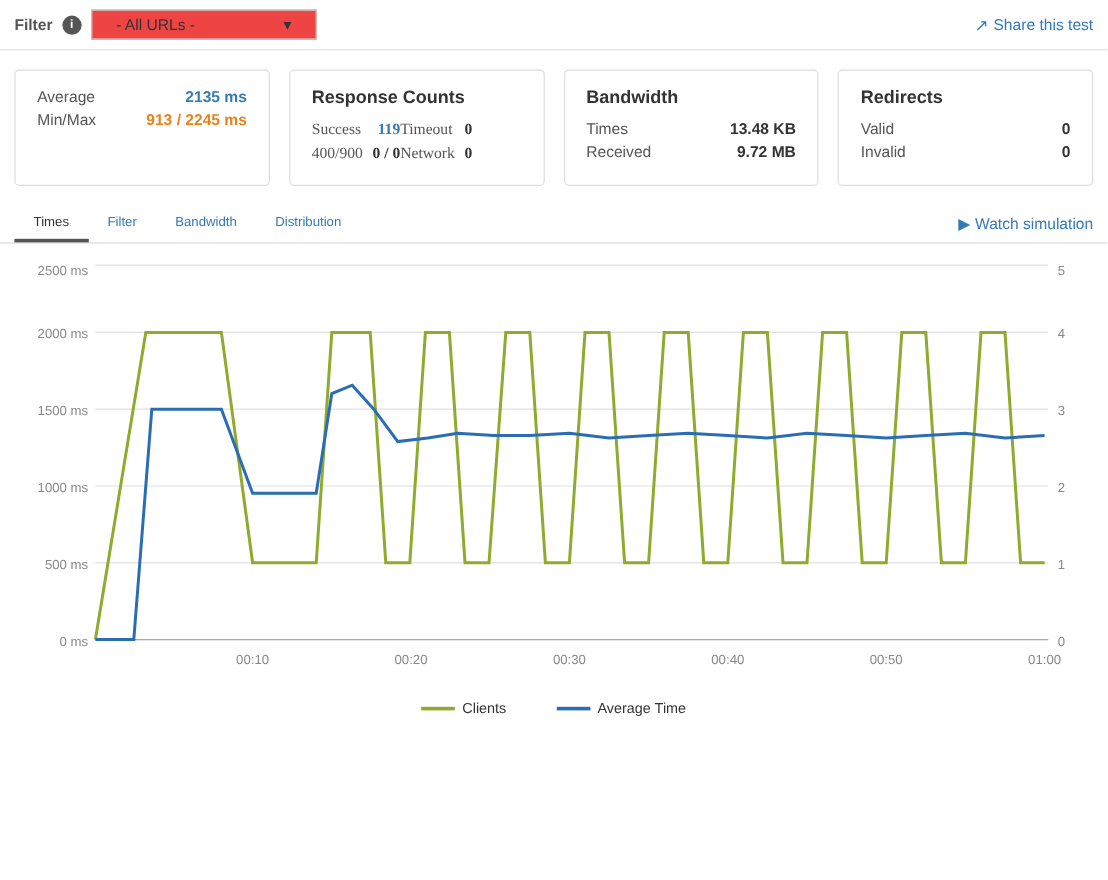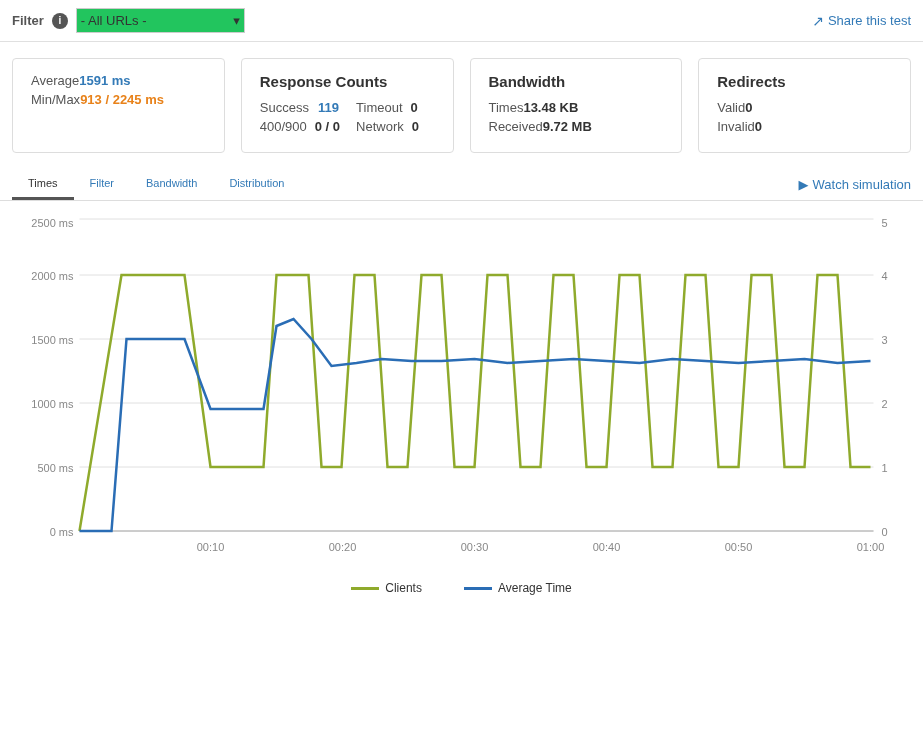--- a/index.html
+++ b/index.html
@@ -10,36 +10,36 @@
       padding: 8px 12px; border-bottom: 1px solid #e0e0e0;
     }
     .filter-area { display: flex; align-items: center; gap: 8px; }
     .filter-label { font-weight: bold; color: #555; }
     .info-icon {
       display: inline-block; width: 16px; height: 16px; border-radius: 50%;
       background: #555; color: #fff; font-size: 10px; font-weight: bold;
       text-align: center; line-height: 16px;
     }
     .url-select {
-      border: 1px solid #ccc; padding: 4px 4px; width: 169px;
-      background: #22c55e; font-size: 13px; cursor: pointer;
+      border: 1px solid #ccc; padding: 4px 20px; width: 188px;
+      background: #ef4444; font-size: 13px; cursor: pointer;
       display: flex; align-items: center; justify-content: space-between;
     }
     .share-link { color: #337ab7; text-decoration: none; font-size: 13px; display: flex; align-items: center; gap: 4px; }
     .share-icon { font-size: 14px; }
 
     .metrics-row {
       display: flex; gap: 16px; padding: 16px 12px;
     }
     .metric-card {
       border: 1px solid #ddd; border-radius: 4px; padding: 14px 18px;
       flex: 1; min-width: 0;
     }
     .metric-card h3 { font-size: 15px; font-weight: bold; color: #333; margin-bottom: 10px; }
-    .metric-row { display: flex; justify-content: flex-start; align-items: center; margin-bottom: 4px; }
+    .metric-row { display: flex; justify-content: space-between; align-items: center; margin-bottom: 4px; }
     .metric-label { color: #555; font-size: 13px; }
     .metric-value { font-weight: bold; color: #337ab7; font-size: 13px; }
     .metric-value.orange { color: #e8821a; }
     .metric-value.black { color: #333; }
 
     .tabs-row {
       display: flex; align-items: center; justify-content: space-between;
       border-bottom: 1px solid #ddd; padding: 0 12px;
     }
     .tabs { display: flex; }
@@ -84,31 +84,31 @@
     <span class="share-icon">↗</span>
     <span>Share this test</span>
   </a>
 </div>
 
 <div class="metrics-row">
 
   <div class="metric-card">
     <div class="metric-row">
       <span class="metric-label">Average</span>
-      <span class="metric-value">1591 ms</span>
+      <span class="metric-value">2135 ms</span>
     </div>
     <div class="metric-row">
       <span class="metric-label">Min/Max</span>
       <span class="metric-value orange">913 / 2245 ms</span>
     </div>
   </div>
 
   <div class="metric-card">
     <h3>Response Counts</h3>
-    <div style="display:flex; gap:16px;">
+    <div style="display:flex; font-family:Liberation Serif, serif;">
       <div>
         <div class="metric-row">
           <span class="metric-label">Success</span>
           <span class="metric-value" style="margin-left:9px;">119</span>
         </div>
         <div class="metric-row">
           <span class="metric-label">400/900</span>
           <span class="metric-value black" style="margin-left:8px;">0 / 0</span>
         </div>
       </div>

